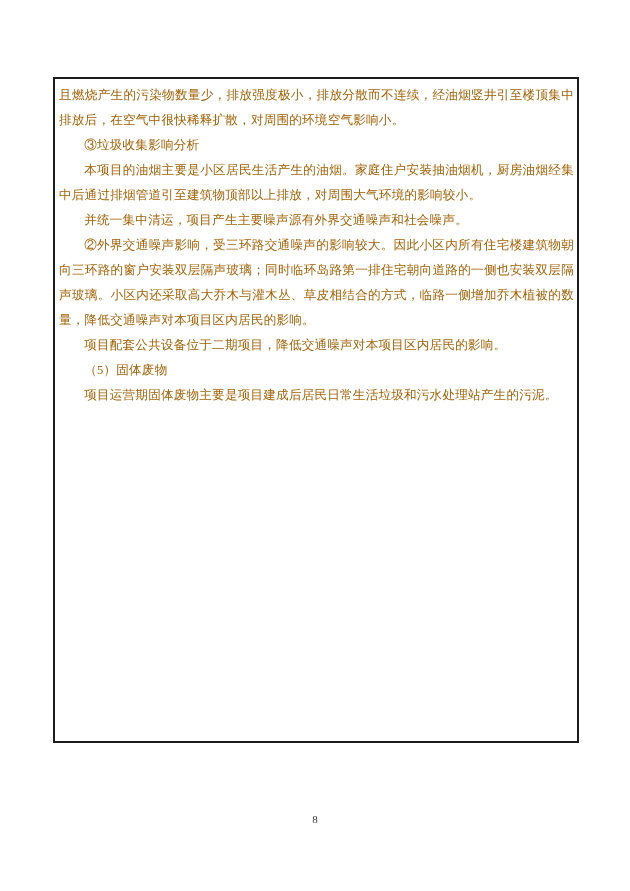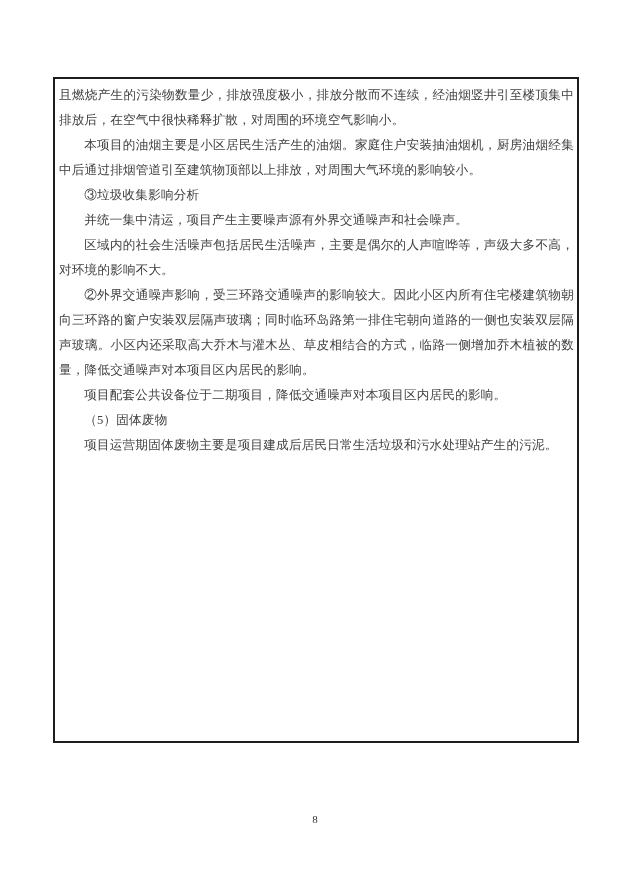--- a/index.html
+++ b/index.html
@@ -25,21 +25,21 @@
     height: 666px;
     border: 2px solid #1d1d1d;
     box-sizing: border-box;
     padding: 4px 3px 0 4px;
     overflow: hidden;
   }
   .doc-box p {
     margin: 0;
     font-size: 12.6px;
     line-height: 25px;
-    color: #404040;
+    color: #a16207;
     text-align: justify;
     text-indent: 2em;
     letter-spacing: 0.2px;
     word-break: break-all;
   }
   .doc-box p.no-indent {
     text-indent: 0;
   }
   .page-number {
     position: absolute;
@@ -52,24 +52,23 @@
     font-family: "Liberation Serif", "DejaVu Serif", serif;
   }
 </style>
 </head>
 <body>
 
 <div class="page">
 
   <div class="doc-box">
     <p class="no-indent">且燃烧产生的污染物数量少，排放强度极小，排放分散而不连续，经油烟竖井引至楼顶集中排放后，在空气中很快稀释扩散，对周围的环境空气影响小。</p>
+    <p>③垃圾收集影响分析</p>
     <p>本项目的油烟主要是小区居民生活产生的油烟。家庭住户安装抽油烟机，厨房油烟经集中后通过排烟管道引至建筑物顶部以上排放，对周围大气环境的影响较小。</p>
-    <p>③垃圾收集影响分析</p>
     <p>并统一集中清运，项目产生主要噪声源有外界交通噪声和社会噪声。</p>
-    <p>区域内的社会生活噪声包括居民生活噪声，主要是偶尔的人声喧哗等，声级大多不高，对环境的影响不大。</p>
     <p>②外界交通噪声影响，受三环路交通噪声的影响较大。因此小区内所有住宅楼建筑物朝向三环路的窗户安装双层隔声玻璃；同时临环岛路第一排住宅朝向道路的一侧也安装双层隔声玻璃。小区内还采取高大乔木与灌木丛、草皮相结合的方式，临路一侧增加乔木植被的数量，降低交通噪声对本项目区内居民的影响。</p>
     <p>项目配套公共设备位于二期项目，降低交通噪声对本项目区内居民的影响。</p>
     <p>（5）固体废物</p>
     <p>项目运营期固体废物主要是项目建成后居民日常生活垃圾和污水处理站产生的污泥。</p>
   </div>
 
   <div class="page-number">8</div>
 
 </div>
 

